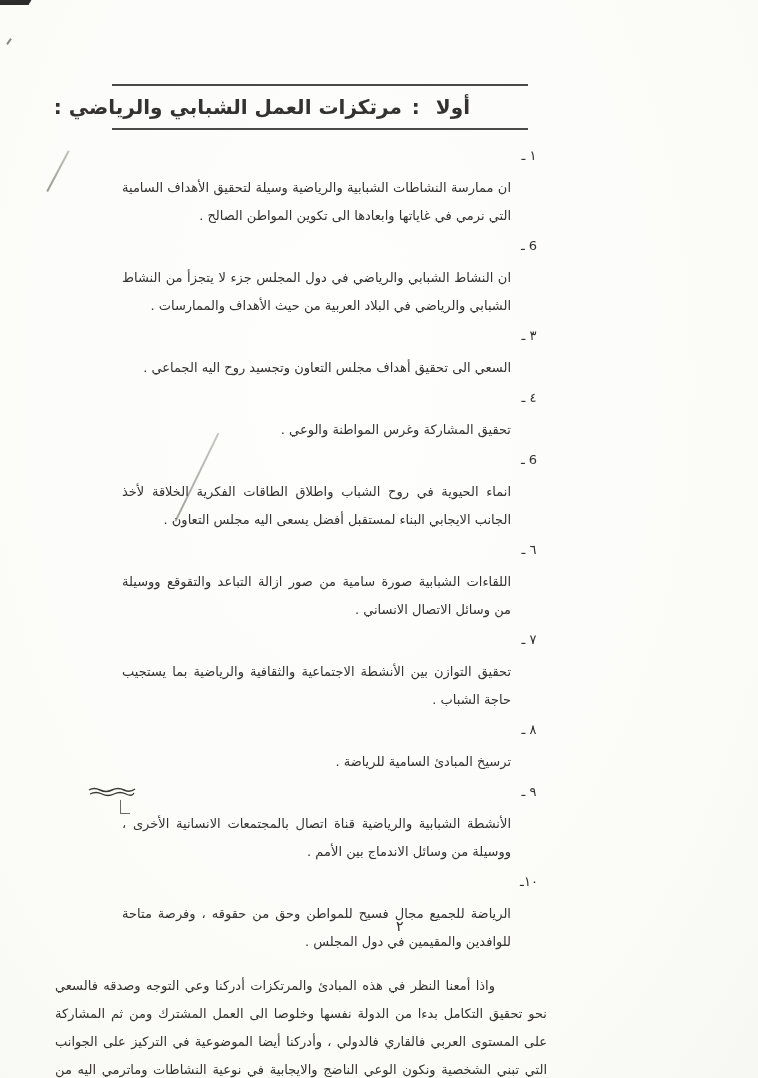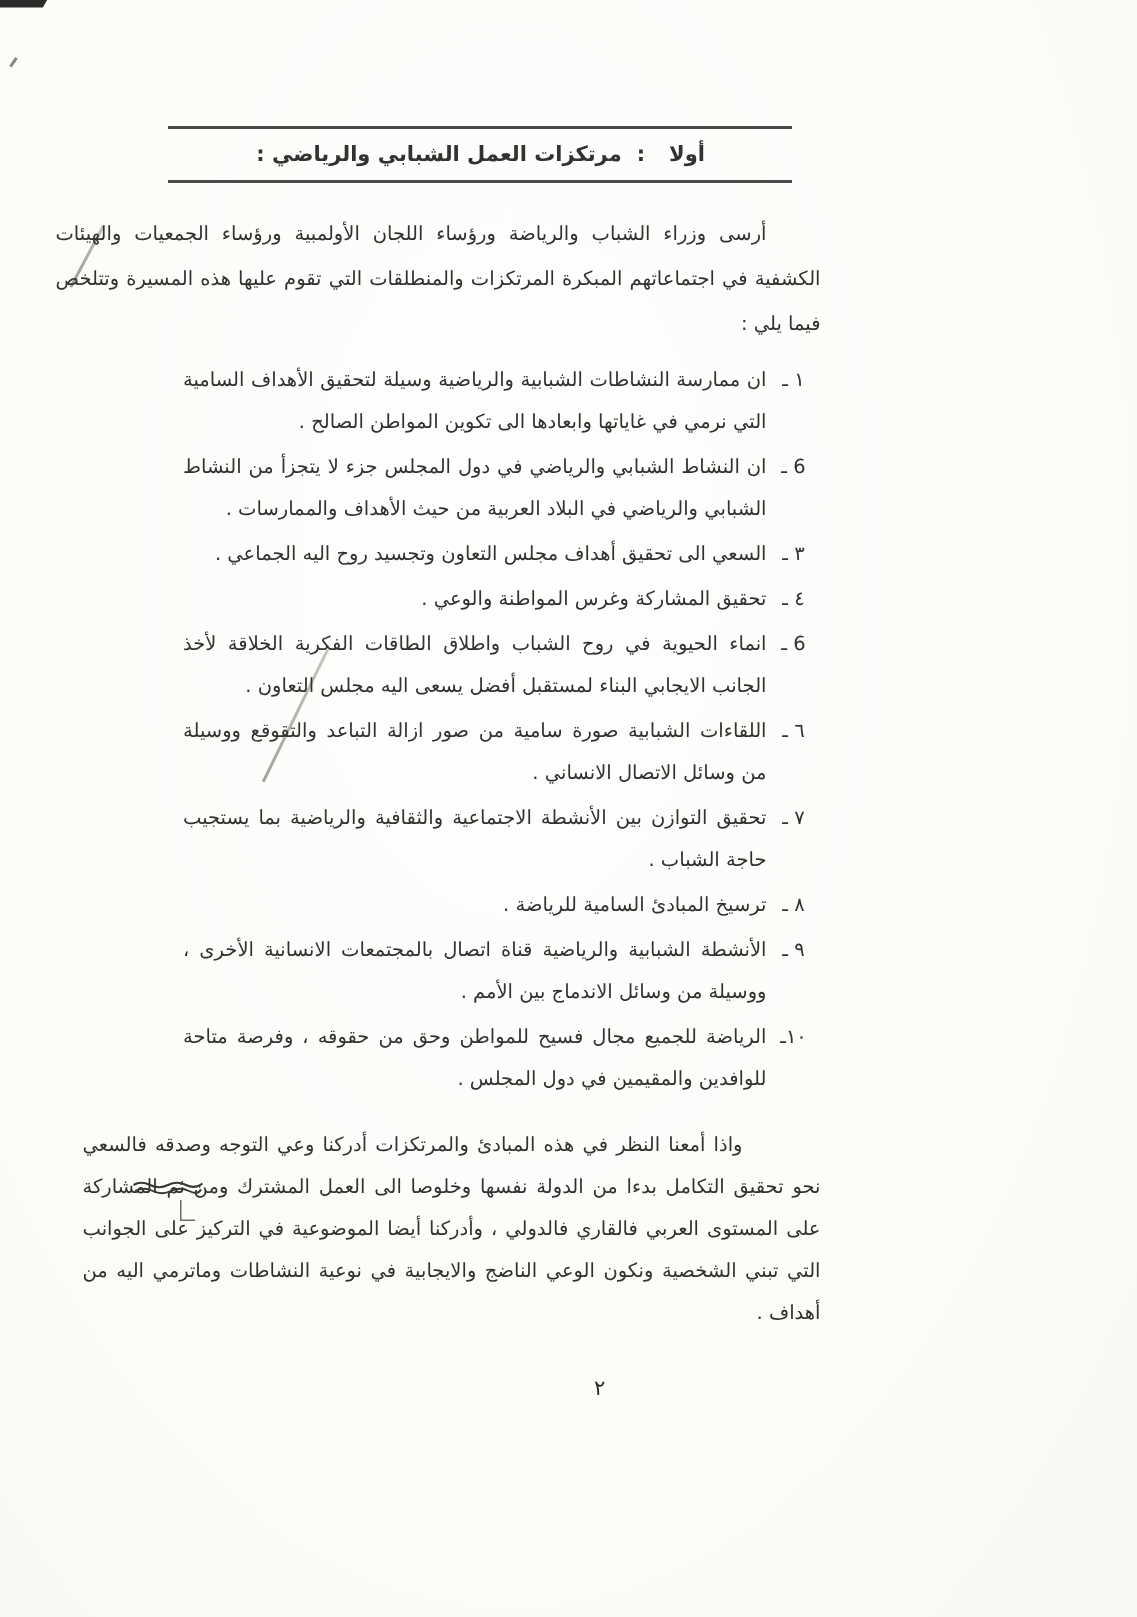--- a/index.html
+++ b/index.html
@@ -16,21 +16,21 @@
   .header-box {
     position: absolute;
     left: 112px; top: 84px;
     width: 416px;
     border-top: 2px solid #4a4a48;
     border-bottom: 2px solid #4a4a48;
     padding: 9px 58px 9px 8px;
     box-sizing: border-box;
     direction: rtl;
     text-align: right;
-    font-size: 14px;
+    font-size: 20px;
     font-weight: bold;
     letter-spacing: 0.2px;
     white-space: nowrap;
   }
   .header-box .term { margin-left: 16px; }
   .header-box .colon { margin-left: 10px; }
 
   
   .content {
     position: absolute;
@@ -52,20 +52,21 @@
     margin-bottom: 2px;
   }
   .item .num {
     flex: 0 0 36px;
     text-align: center;
     white-space: nowrap;
   }
   .item .txt {
     flex: 1;
     padding-left: 85px;
+    margin-top: 32px;
   }
   .closing {
     margin: 16px 0 0 0;
     text-indent: 52px;
     line-height: 28px;
     padding-left: 18px;
   }
   .page-number {
     position: absolute;
     left: 396px; top: 918px;
@@ -114,21 +115,20 @@
   <div class="corner-smudge"></div>
   <div class="margin-tick"></div>
   <div class="scratch-a"></div>
   <div class="scratch-b"></div>
 
   <div class="header-box">
     <span class="term">أولا</span><span class="colon">:</span><span>مرتكزات العمل الشبابي والرياضي :</span>
   </div>
 
   <div class="content">
-    <p class="intro">أرسى وزراء الشباب والرياضة ورؤساء اللجان الأولمبية ورؤساء الجمعيات والهيئات الكشفية في اجتماعاتهم المبكرة المرتكزات والمنطلقات التي تقوم عليها هذه المسيرة وتتلخص فيما يلي :</p>
 
     <ul class="items">
       <li class="item">
         <span class="num">١ ـ</span>
         <span class="txt">ان ممارسة النشاطات الشبابية والرياضية وسيلة لتحقيق الأهداف السامية التي نرمي في غاياتها وابعادها الى تكوين المواطن الصالح .</span>
       </li>
       <li class="item">
         <span class="num">6 ـ</span>
         <span class="txt">ان النشاط الشبابي والرياضي في دول المجلس جزء لا يتجزأ من النشاط الشبابي والرياضي في البلاد العربية من حيث الأهداف والممارسات .</span>
       </li>

